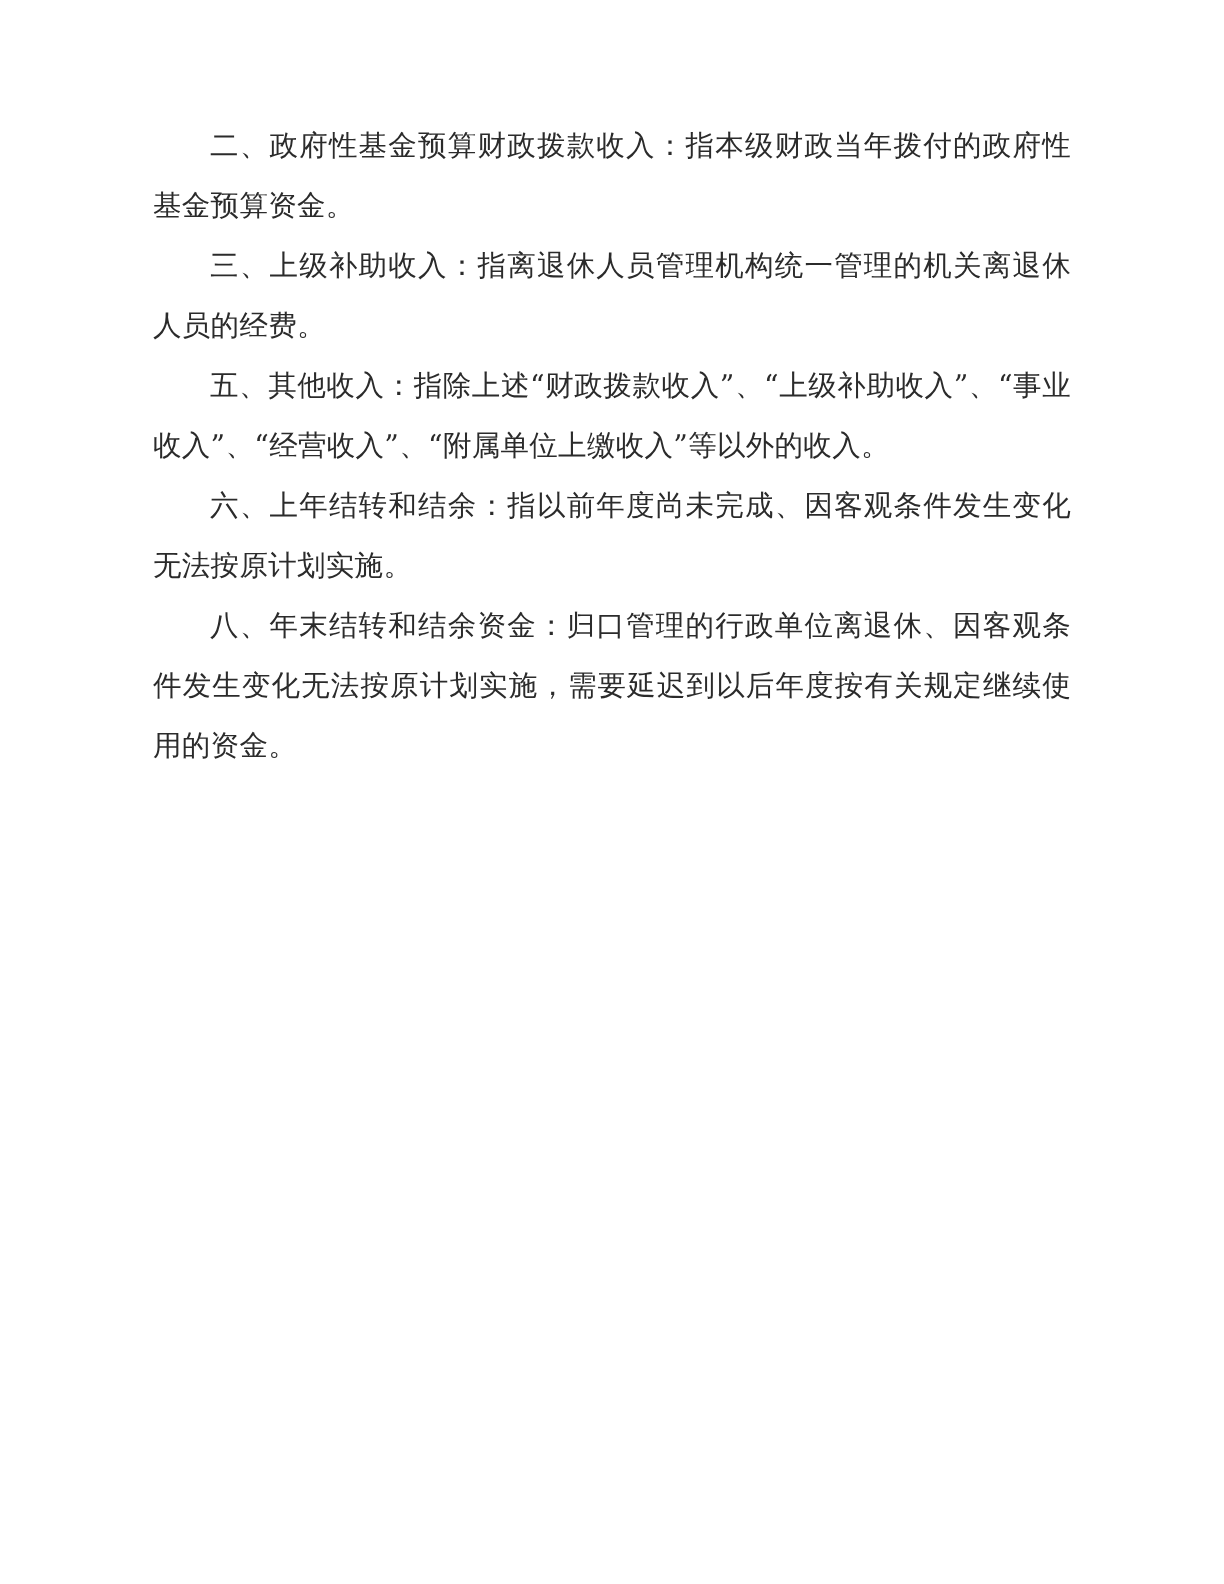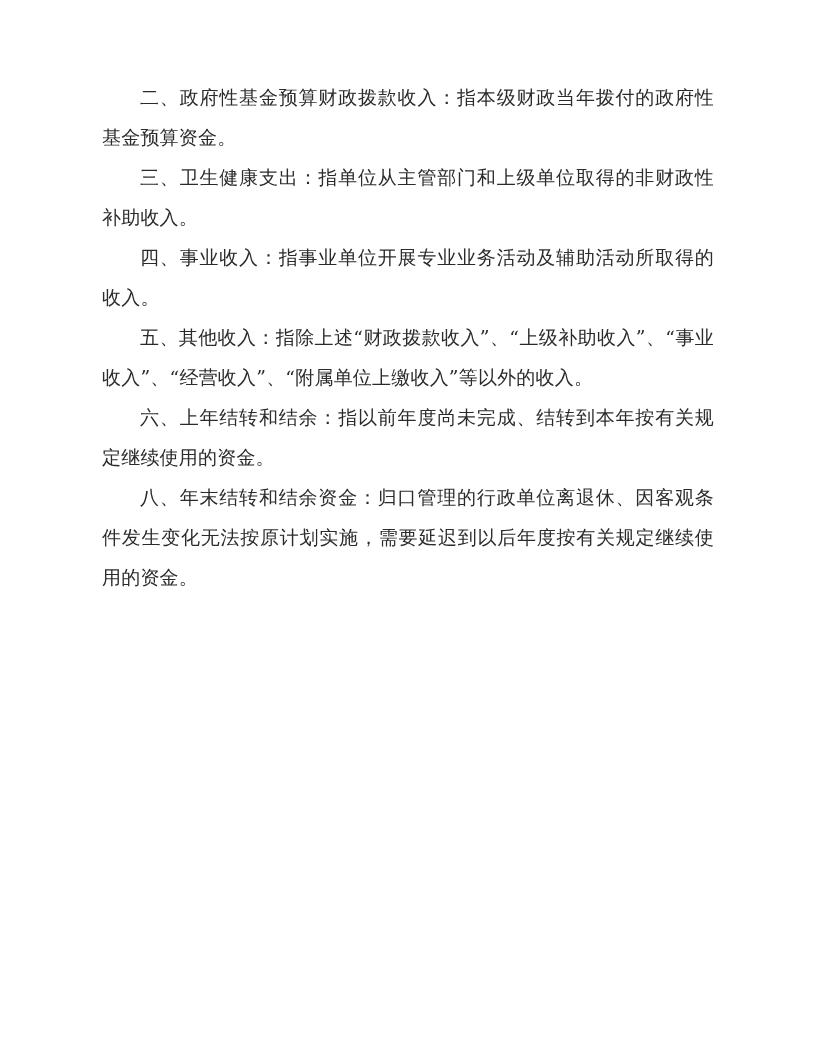--- a/index.html
+++ b/index.html
@@ -36,19 +36,18 @@
     font-weight: 400;
     letter-spacing: 0.2px;
   }
 </style>
 </head>
 <body>
 
 <div class="page">
   <main class="content" id="document-body">
       <p class="para">二、政府性基金预算财政拨款收入：指本级财政当年拨付的政府性基金预算资金。</p>
-      <p class="para">三、卫生健康支出：指单位从主管部门和上级单位取得的非财政性补助收入。</p>
-      <p class="para">四、事业收入：指事业单位开展专业业务活动及辅助活动所取得的收入。</p>
+      <p class="para">三、上级补助收入：指离退休人员管理机构统一管理的机关离退休人员的经费。</p>
       <p class="para">五、其他收入：指除上述“财政拨款收入”、“上级补助收入”、“事业收入”、“经营收入”、“附属单位上缴收入”等以外的收入。</p>
-      <p class="para">六、上年结转和结余：指以前年度尚未完成、结转到本年按有关规定继续使用的资金。</p>
+      <p class="para">六、上年结转和结余：指以前年度尚未完成、因客观条件发生变化无法按原计划实施。</p>
       <p class="para">八、年末结转和结余资金：归口管理的行政单位离退休、因客观条件发生变化无法按原计划实施，需要延迟到以后年度按有关规定继续使用的资金。</p>
     </main>
 </div>
 
 </body></html>

